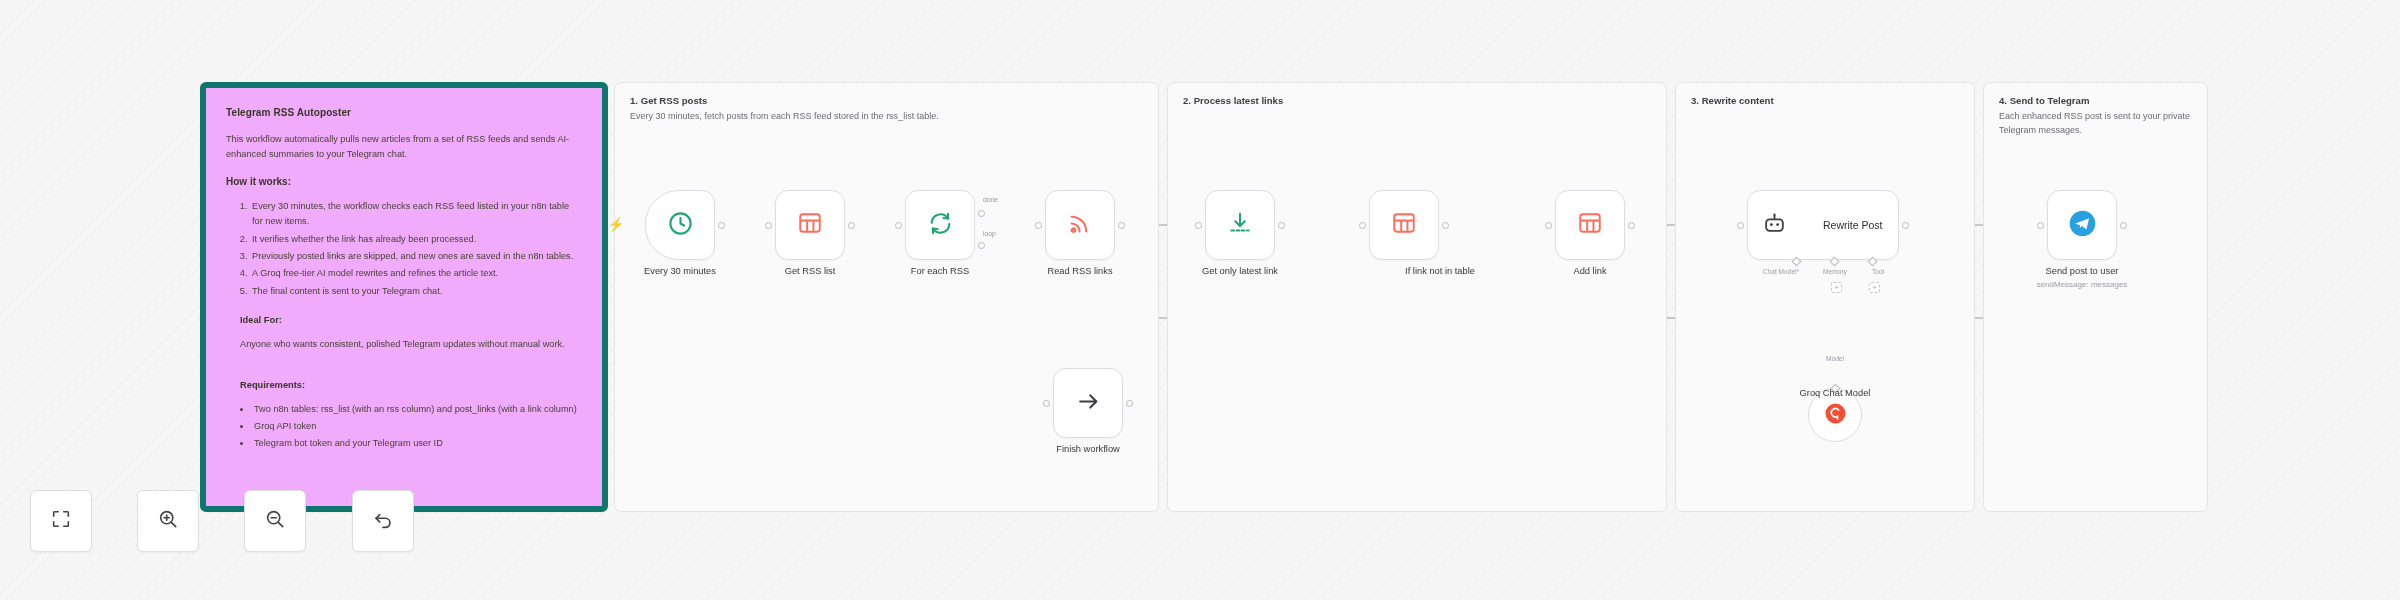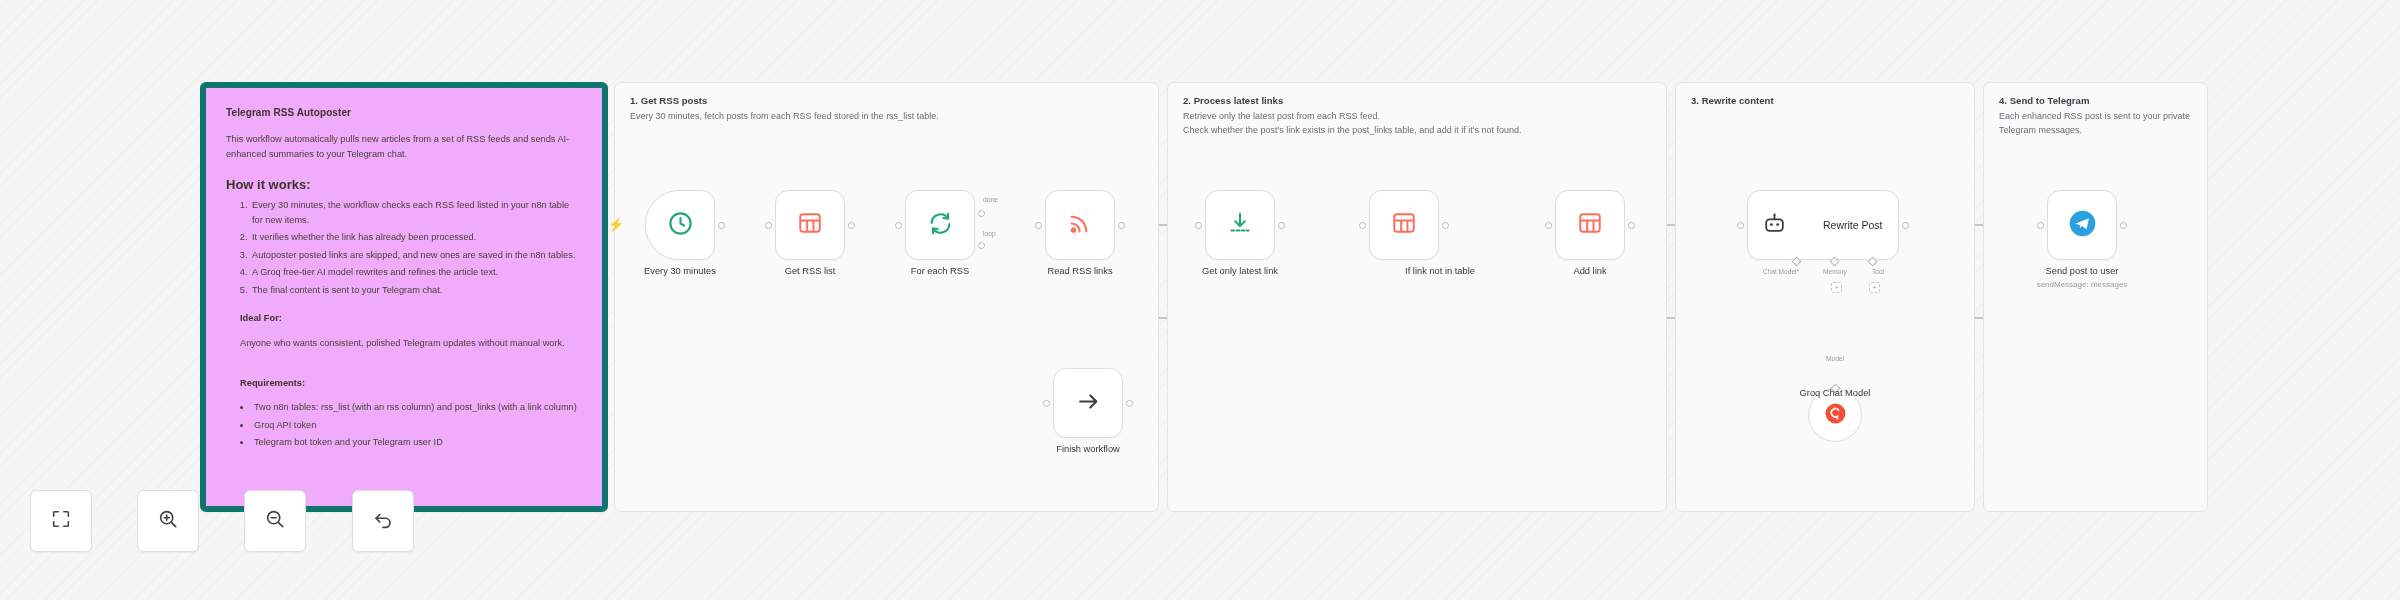--- a/index.html
+++ b/index.html
@@ -34,21 +34,21 @@
     border-radius: 6px;
     padding: 17px 20px;
     color: #4a4233;
     font-size: 9.2px;
     line-height: 1.62;
     overflow: hidden;
     box-shadow: 0 1px 2px rgba(0,0,0,0.04);
   }
   .sticky h1 { font-size: 10px; font-weight: bold; color: #3b3529; margin-bottom: 11px; letter-spacing: .1px;}
   .sticky p { margin-bottom: 11px; }
-  .sticky h2 { font-size: 13px; font-weight: bold; color: #3b3529; margin: 12px 0 3px; }
+  .sticky h2 { font-size: 10px; font-weight: bold; color: #3b3529; margin: 12px 0 9px; }
   .sticky h3 { font-size: 9.3px; font-weight: bold; color: #3b3529; margin: 14px 0 9px 14px; }
   .sticky ol { margin: 0 0 4px 24px; }
   .sticky ol li { margin-bottom: 2.5px; padding-left: 2px; }
   .sticky ul { margin: 0 0 4px 26px; }
   .sticky ul li { margin-bottom: 2.5px; padding-left: 2px; }
   .sticky .indent { margin-left: 14px; margin-bottom: 26px; }
 
   
   .group {
     position: absolute;
@@ -238,21 +238,21 @@
     </g>
   </svg>
 
   <div class="sticky">
     <h1>Telegram RSS Autoposter</h1>
     <p>This workflow automatically pulls new articles from a set of RSS feeds and sends AI-enhanced summaries to your Telegram chat.</p>
     <h2>How it works:</h2>
     <ol>
       <li>Every 30 minutes, the workflow checks each RSS feed listed in your n8n table for new items.</li>
       <li>It verifies whether the link has already been processed.</li>
-      <li>Autoposter posted links are skipped, and new ones are saved in the n8n tables.</li>
+      <li>Previously posted links are skipped, and new ones are saved in the n8n tables.</li>
       <li>A Groq free-tier AI model rewrites and refines the article text.</li>
       <li>The final content is sent to your Telegram chat.</li>
     </ol>
     <h3>Ideal For:</h3>
     <p class="indent">Anyone who wants consistent, polished Telegram updates without manual work.</p>
     <h3>Requirements:</h3>
     <ul>
       <li>Two n8n tables: rss_list (with an rss column) and post_links (with a link column)</li>
       <li>Groq API token</li>
       <li>Telegram bot token and your Telegram user ID</li>
@@ -261,22 +261,20 @@
 
   <div class="group" style="left:614px; top:82px; width:545px; height:430px;"></div>
   <div class="group" style="left:1167px; top:82px; width:500px; height:430px;"></div>
   <div class="group" style="left:1675px; top:82px; width:300px; height:430px;"></div>
   <div class="group" style="left:1983px; top:82px; width:225px; height:430px;"></div>
 
   <div class="group-title" style="left:630px; top:95px;">1. Get RSS posts</div>
   <div class="group-desc" style="left:630px; top:110px; width:500px;">Every 30 minutes, fetch posts from each RSS feed stored in the rss_list table.</div>
 
   <div class="group-title" style="left:1183px; top:95px;">2. Process latest links</div>
-  <div class="group-desc" style="left:1183px; top:110px; width:470px;">Retrieve only the latest post from each RSS feed.
-Check whether the post's link exists in the post_links table, and add it if it's not found.</div>
 
   <div class="group-title" style="left:1691px; top:95px;">3. Rewrite content</div>
 
   <div class="group-title" style="left:1999px; top:95px;">4. Send to Telegram</div>
   <div class="group-desc" style="left:1999px; top:110px; width:198px;">Each enhanced RSS post is sent to your private Telegram messages.</div>
 
   <span class="lightning" style="left:608px; top:217px;">⚡</span>
   <div class="node trigger" style="left:645px; top:190px;">
     <span>
       <svg width="27" height="27" viewBox="0 0 24 24" fill="none" stroke="#21a67a" stroke-width="1.9">

